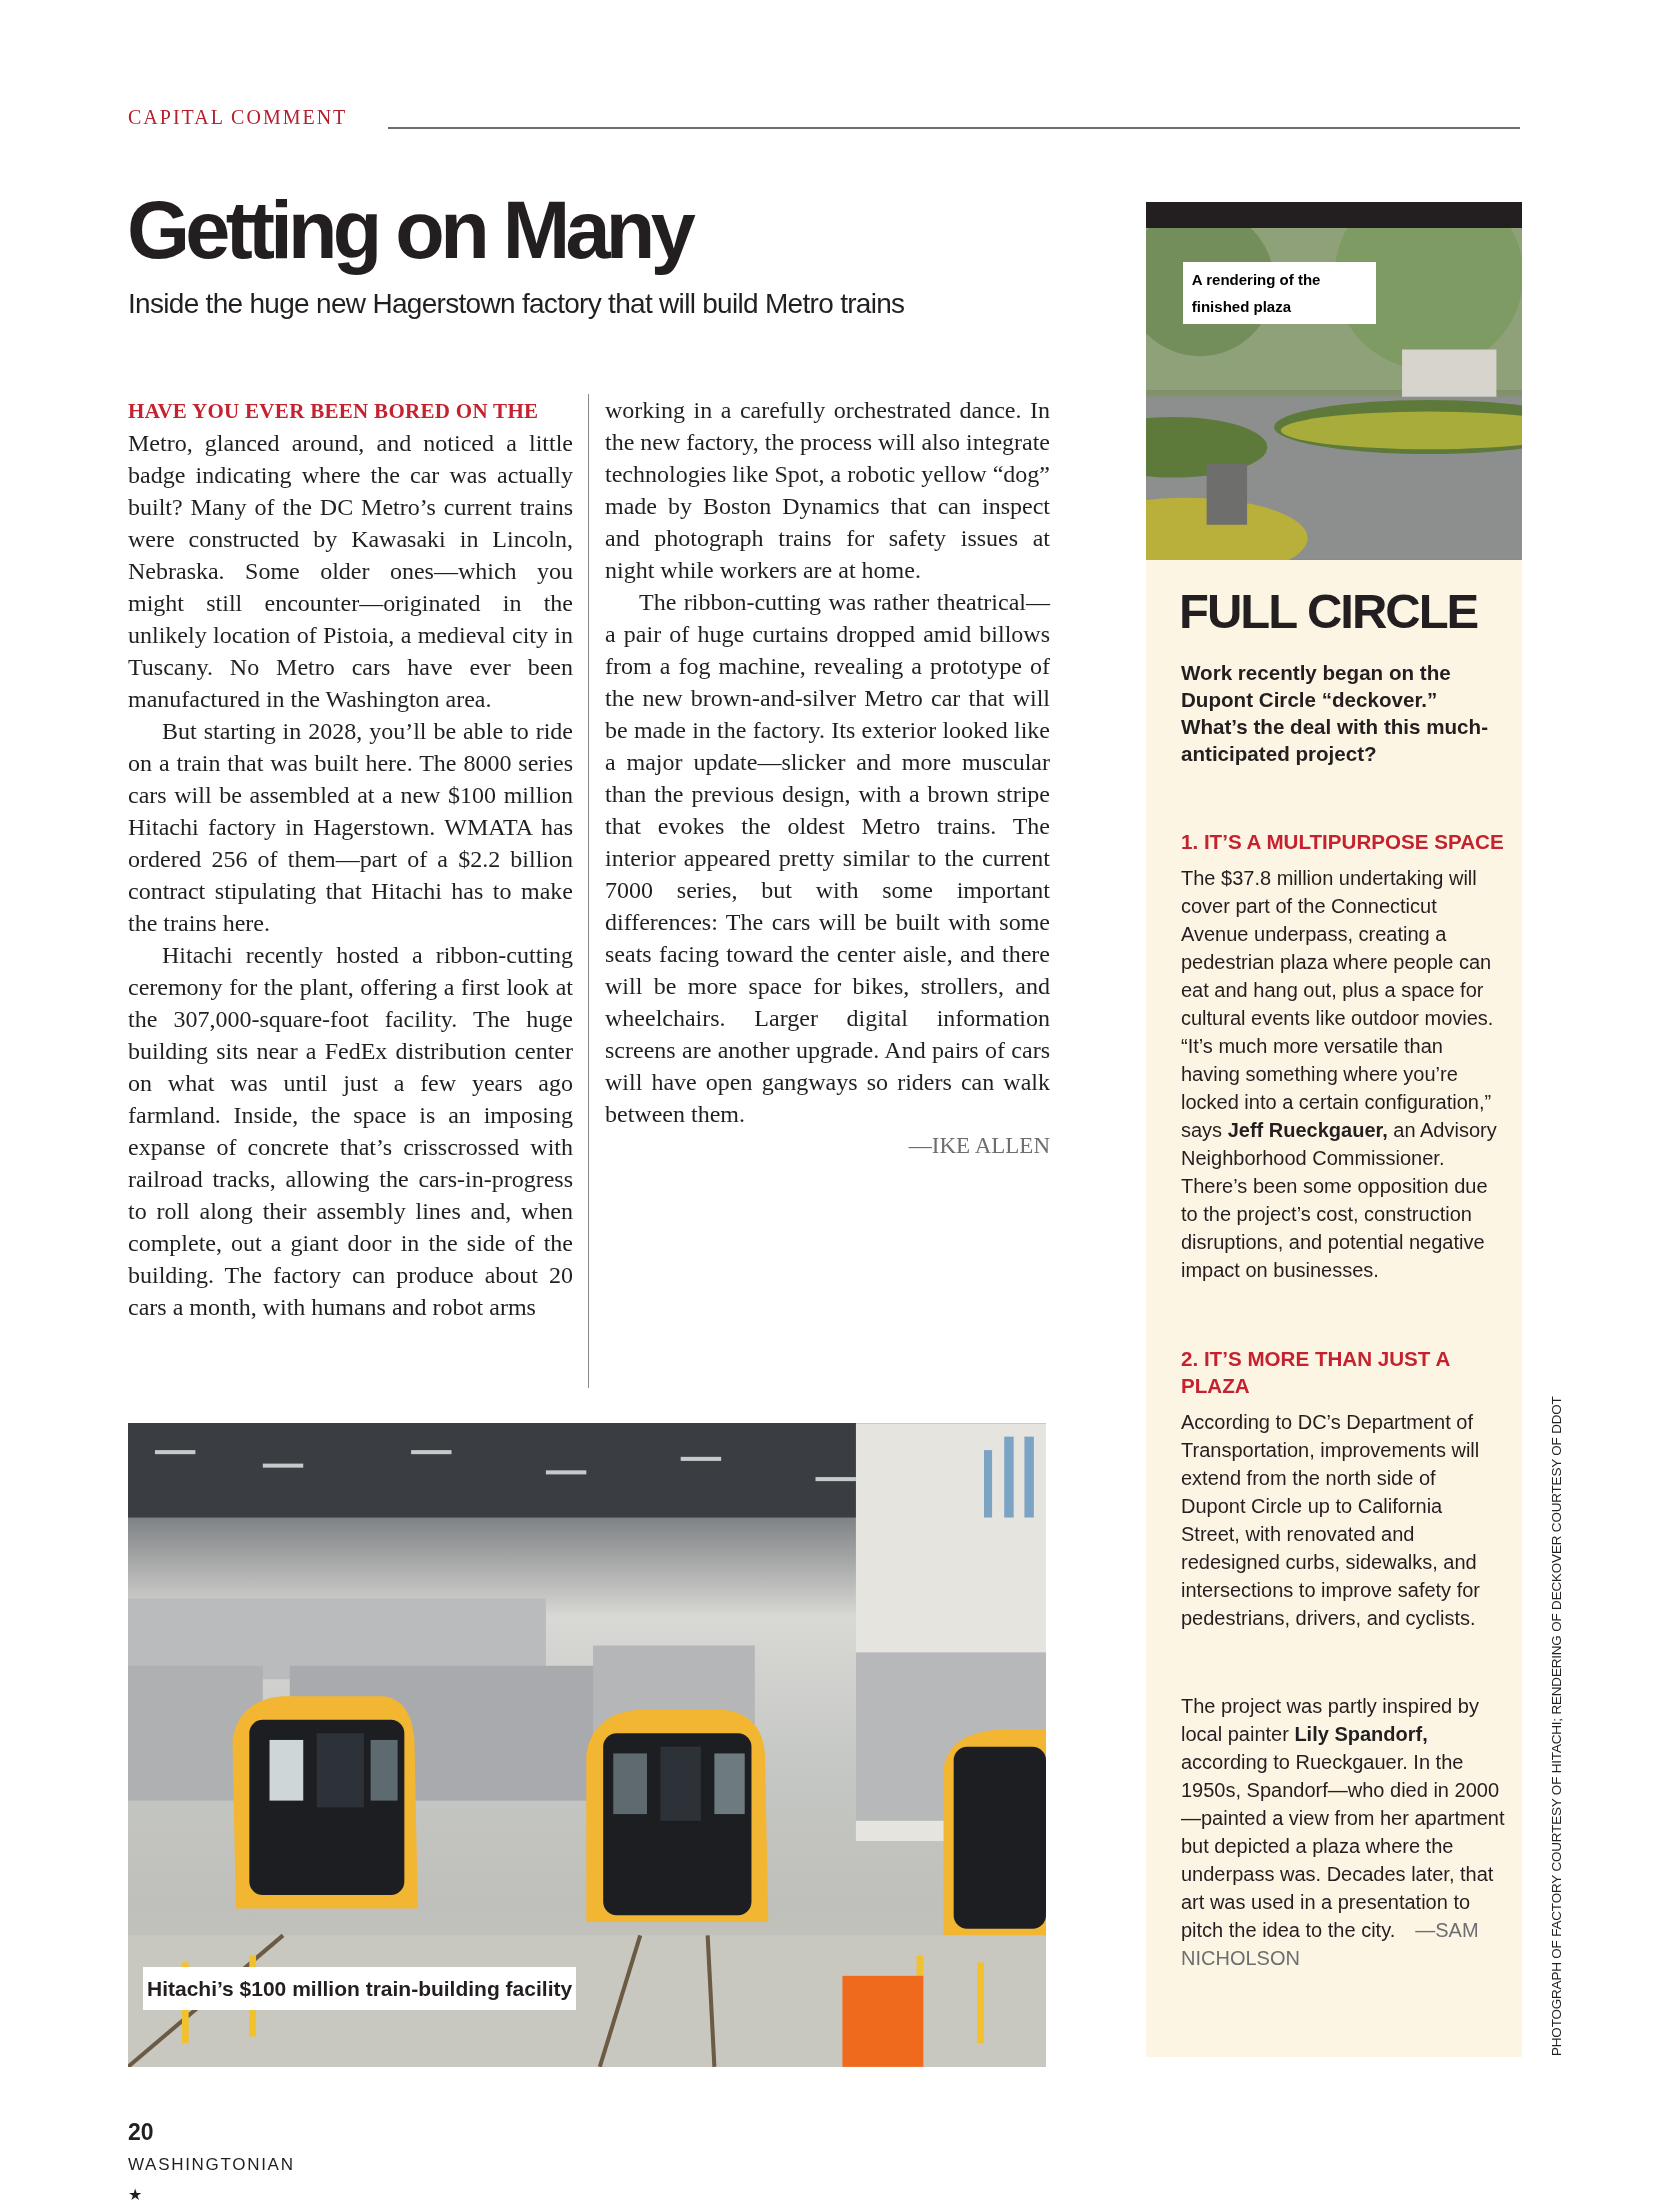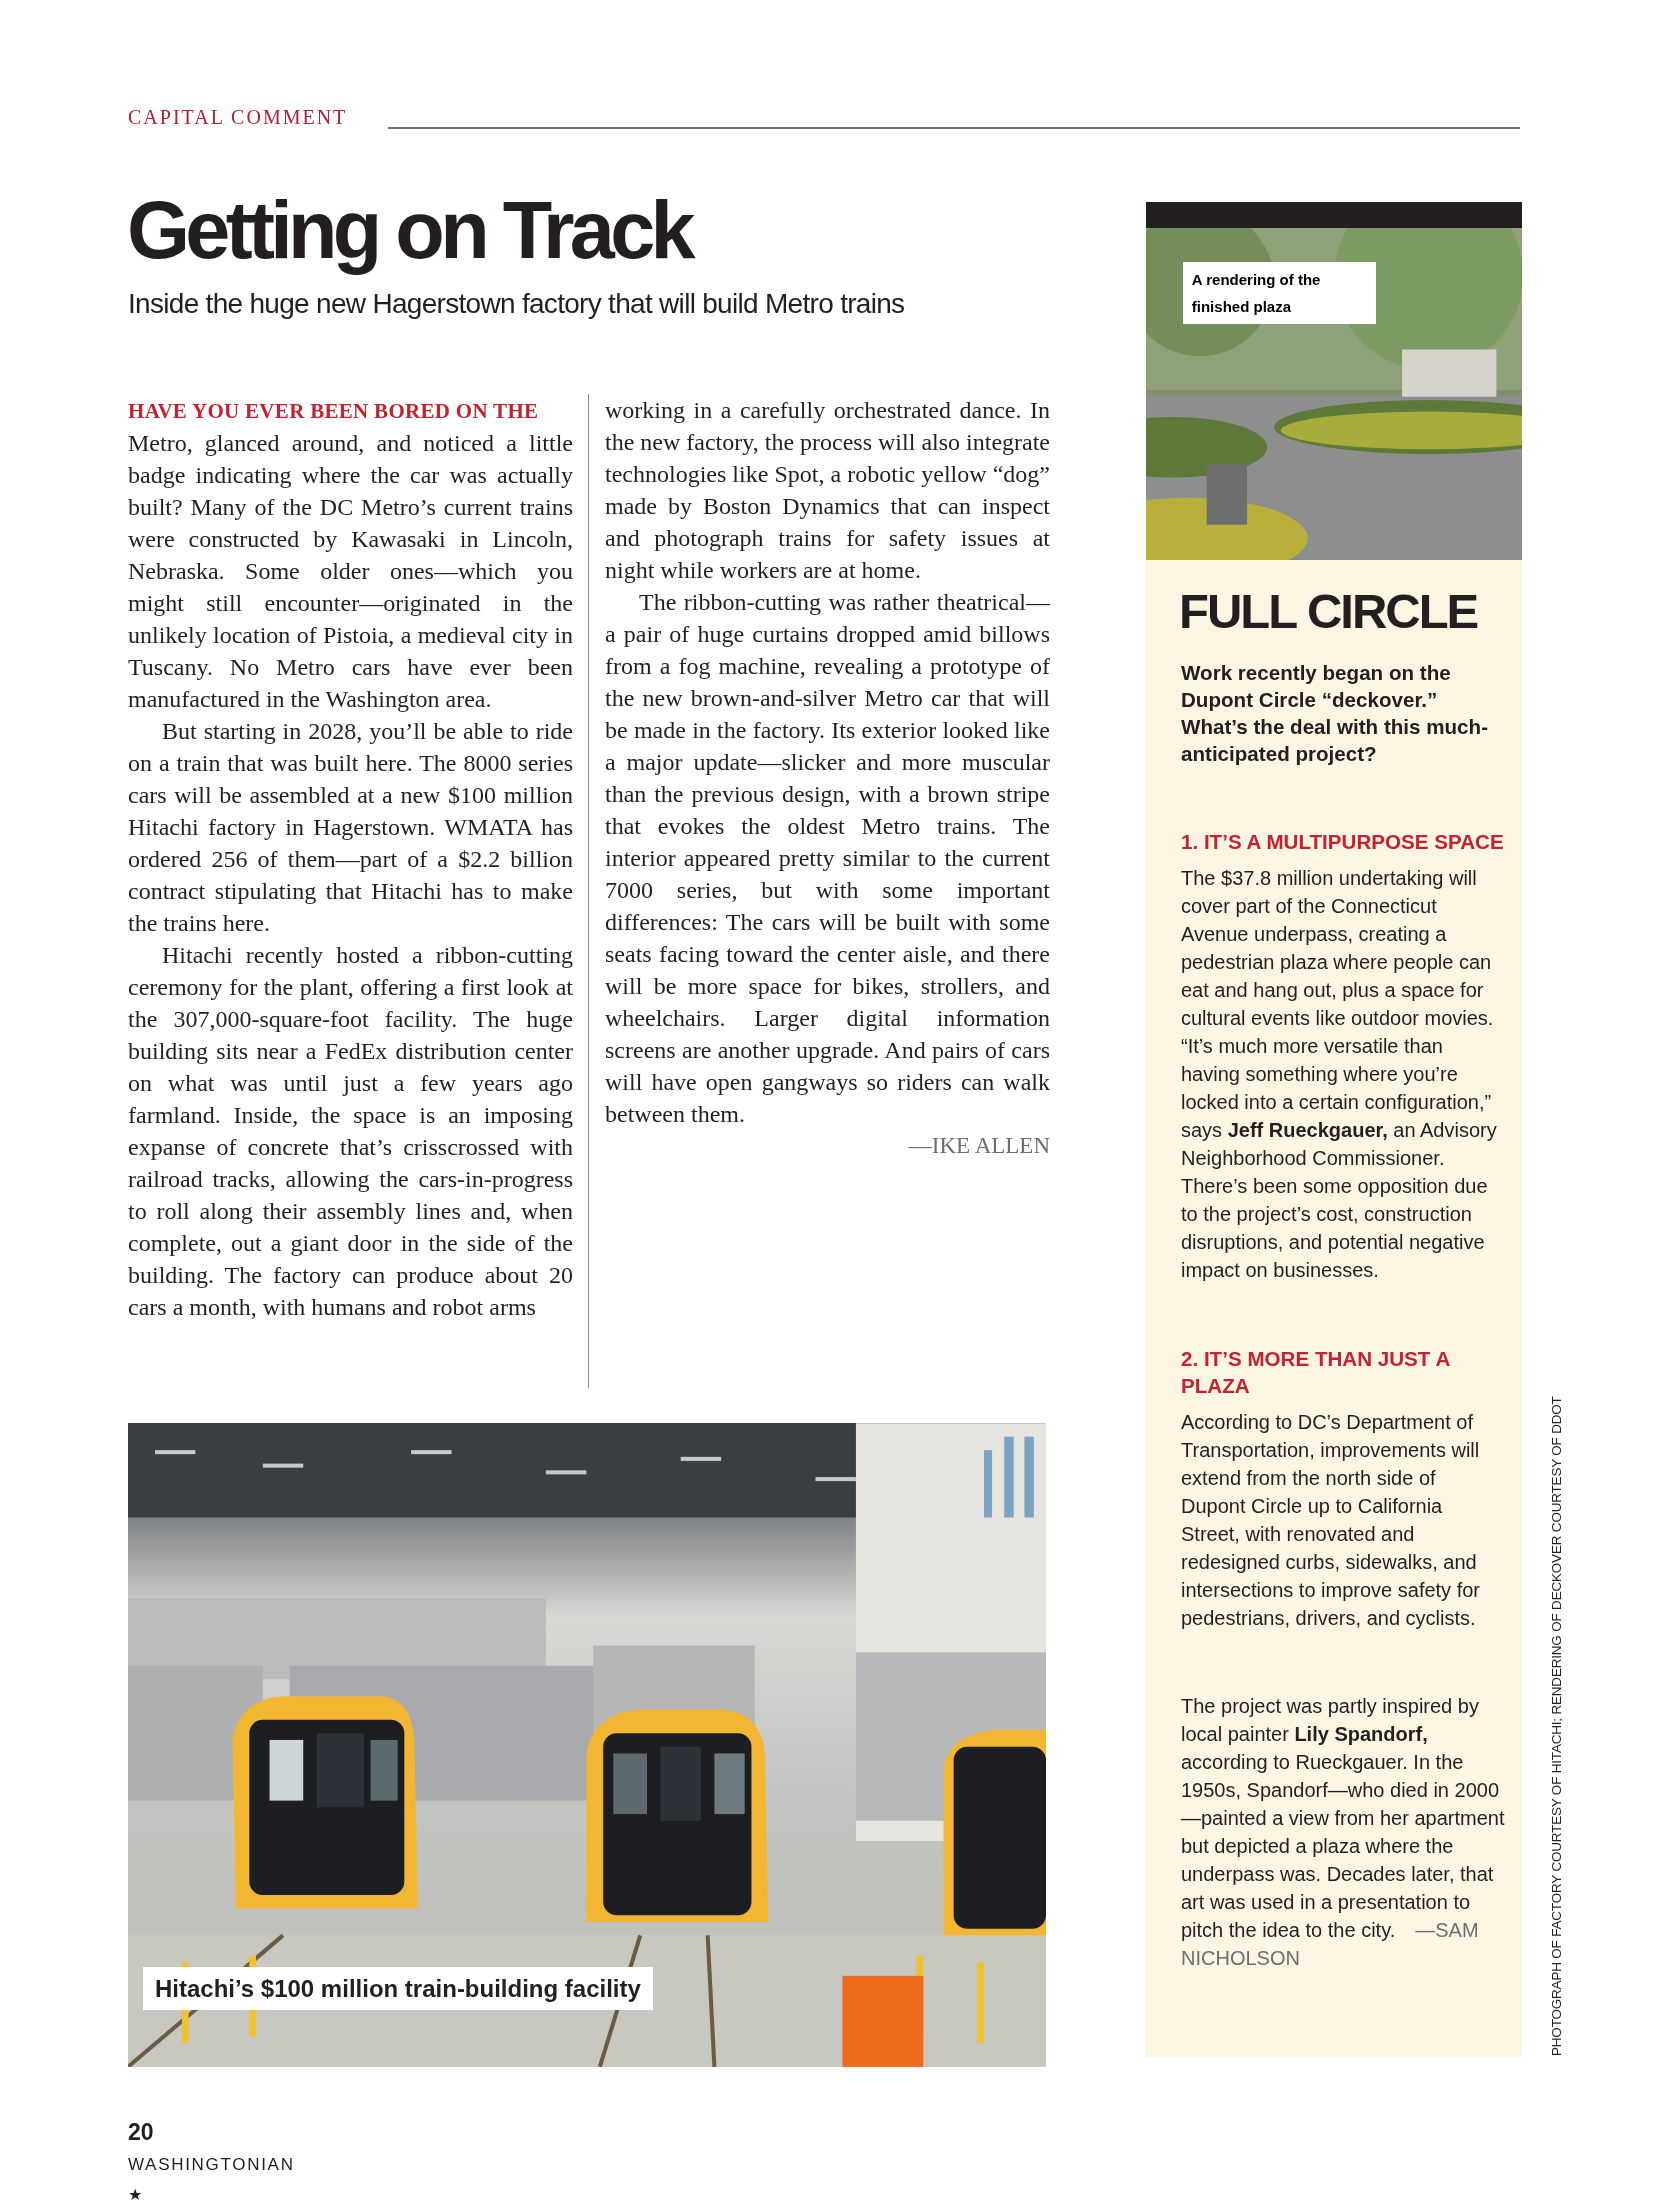--- a/index.html
+++ b/index.html
@@ -20,21 +20,21 @@
   .col p.indent { text-indent: 34px; }
   .col1 { left: 128px; }
   .col2 { left: 605px; }
   .col-divider { left: 588px; top: 394px; width: 1.3px; height: 994px; background: #8a8a8a; }
   .lead-in { font-family: Liberation Serif, serif; font-weight: 700; color: #c4222f; font-size: 21px; letter-spacing: 0.3px; }
   .byline { text-align: right; color: #6d6e70; font-size: 23px; margin-top: 0; }
 
   
   .photo-main { left: 128px; top: 1423px; width: 918px; height: 644px; overflow: hidden;
     background: linear-gradient(180deg, #3d4148 0%, #6f7377 12%, #d8d8d4 30%, #c4c6c3 55%, #bfc0bb 75%, #c9c8c0 100%); }
-  .photo-caption { background: #ffffff; padding: 8px 12px; font-family: "Liberation Sans", sans-serif; font-weight: 700; font-size: 24px; line-height: 27px; color: #231f20; }
+  .photo-caption { background: #ffffff; padding: 8px 4px; font-family: "Liberation Sans", sans-serif; font-weight: 700; font-size: 21px; line-height: 27px; color: #231f20; }
 
   
   .sidebar { left: 1146px; top: 202px; width: 376px; height: 1855px; background: #fdf5e4; }
   .sidebar-bar { left: 1146px; top: 202px; width: 376px; height: 25.6px; background: #231f20; }
   .photo-side { left: 1146px; top: 228px; width: 376px; height: 332px; overflow: hidden;
     background: linear-gradient(180deg, #9fb08c 0%, #6f8a58 30%, #7d8d66 48%, #9c9e98 58%, #8e918f 75%, #7b7e7d 100%); }
   .side-caption { left: 1183px; top: 262px; background: #ffffff; padding: 4px 8.8px; font-family: "Liberation Sans", sans-serif; font-weight: 700; font-size: 15px; line-height: 27px; color: #000000; }
 
   .side-title { left: 1179px; top: 583px; font-family: "Liberation Sans", sans-serif; font-weight: 700; font-size: 49px; letter-spacing: -2px; color: #231f20; }
   .side-intro { left: 1181px; top: 659px; width: 324px; font-family: "Liberation Sans", sans-serif; font-weight: 700; font-size: 20.6px; line-height: 27px; color: #231f20; }
@@ -51,21 +51,21 @@
   .folio { left: 128px; top: 2119px; font-family: "Liberation Sans", sans-serif; font-size: 17px; letter-spacing: 1.7px; color: #231f20; display: flex; align-items: baseline; gap: 9.4px; flex-direction: column; }
   .folio .page { font-weight: 700; font-size: 23px; letter-spacing: 0; margin-right: 6.7px; }
   .folio .star { font-size: 16px; }
 </style>
 </head>
 <body>
 
 <div class="abs kicker">Capital Comment</div>
 <div class="abs kicker-rule"></div>
 
-<h1 class="abs headline" style="margin:0">Getting on Track</h1>
+<h1 class="abs headline" style="margin:0">Getting on Many</h1>
 <div class="abs dek">Inside the huge new Hagerstown factory that will build Metro trains</div>
 
 <div class="abs col col1">
   <p><span class="lead-in">HAVE YOU EVER BEEN BORED ON THE</span><br><span>Metro, glanced around, and noticed a little badge indicating where the car was actually built? Many of the DC Metro’s current trains were constructed by Kawasaki in Lincoln, Nebraska. Some older ones—which you might still encounter—originated in the unlikely location of Pistoia, a medieval city in Tuscany. No Metro cars have ever been manufactured in the Washington area.</span></p>
   <p class="indent">But starting in 2028, you’ll be able to ride on a train that was built here. The 8000 series cars will be assembled at a new $100 million Hitachi factory in Hagerstown. WMATA has ordered 256 of them—part of a $2.2 billion contract stipulating that Hitachi has to make the trains here.</p>
   <p class="indent">Hitachi recently hosted a ribbon-cutting ceremony for the plant, offering a first look at the 307,000-square-foot facility. The huge building sits near a FedEx distribution center on what was until just a few years ago farmland. Inside, the space is an imposing expanse of concrete that’s crisscrossed with railroad tracks, allowing the cars-in-progress to roll along their assembly lines and, when complete, out a giant door in the side of the building. The factory can produce about 20 cars a month, with humans and robot arms</p>
 </div>
 
 <div class="abs col-divider"></div>
 

